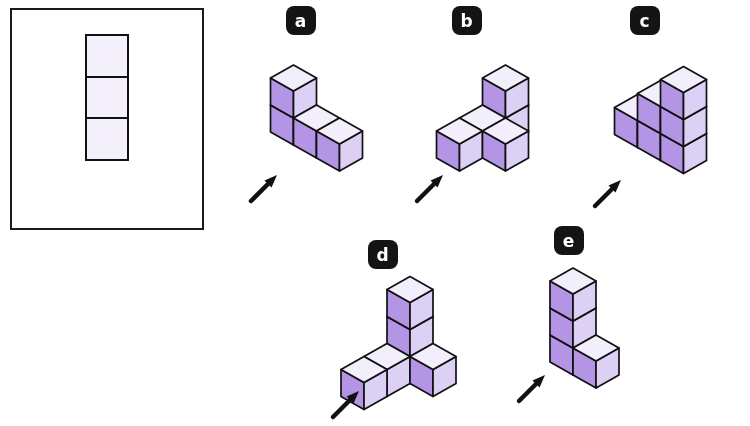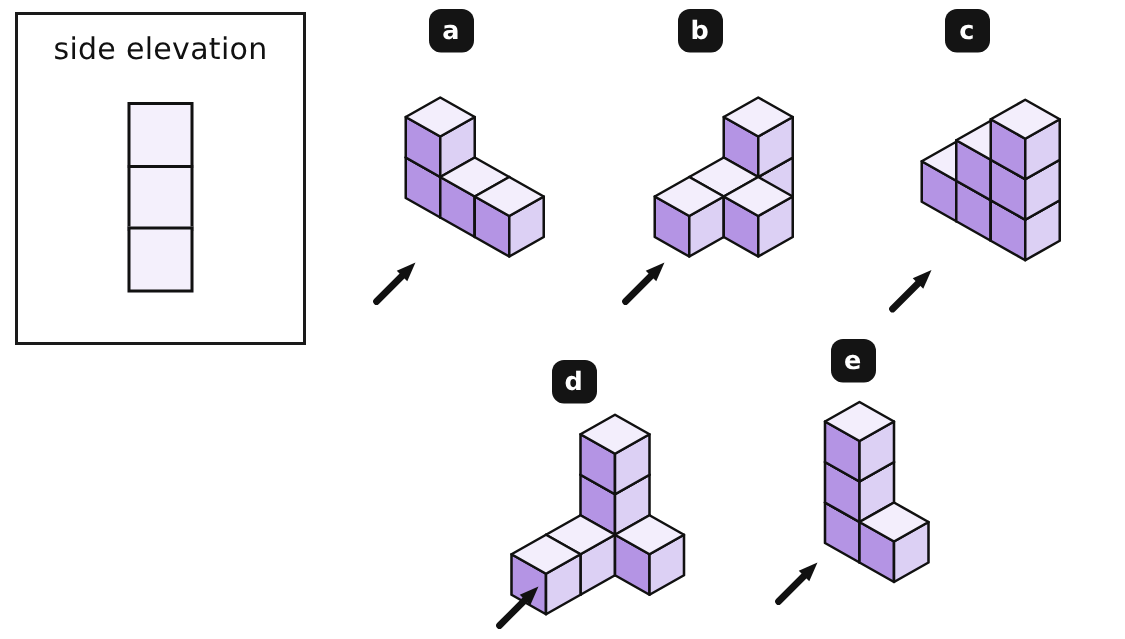--- a/index.html
+++ b/index.html
@@ -22,21 +22,20 @@
     font-weight:bold;font-size:17px;display:flex;align-items:center;justify-content:center;
     transform:translateX(-16px);
   }
   .cubes{margin-top:4px;}
   .arrow{position:absolute;left:12px;bottom:0;}
 </style>
 </head>
 <body>
 
 <div class="panel">
-  <div class="panel-title">side elevation</div>
   <div class="elev-grid">
       <div class="elev-cell"></div>
       <div class="elev-cell"></div>
       <div class="elev-cell"></div>
     </div>
 </div>
 
 <div class="option" id="opt-0" style="left:234px;top:6px;width:165px;height:200px;">
   <div class="chip">a</div>
   <svg class="cubes" width="165" height="158">

